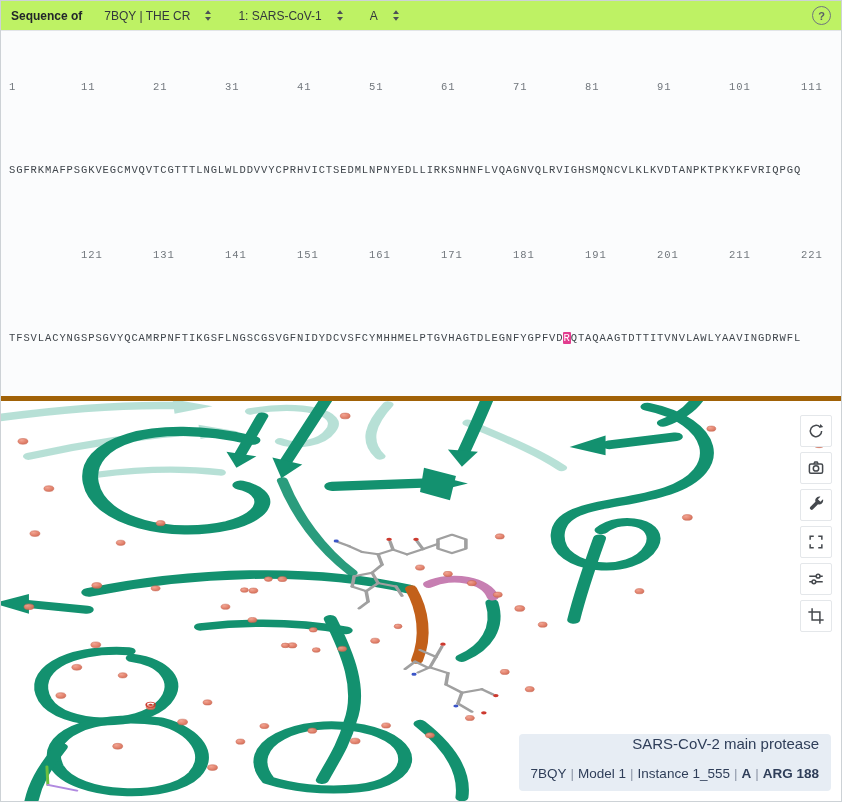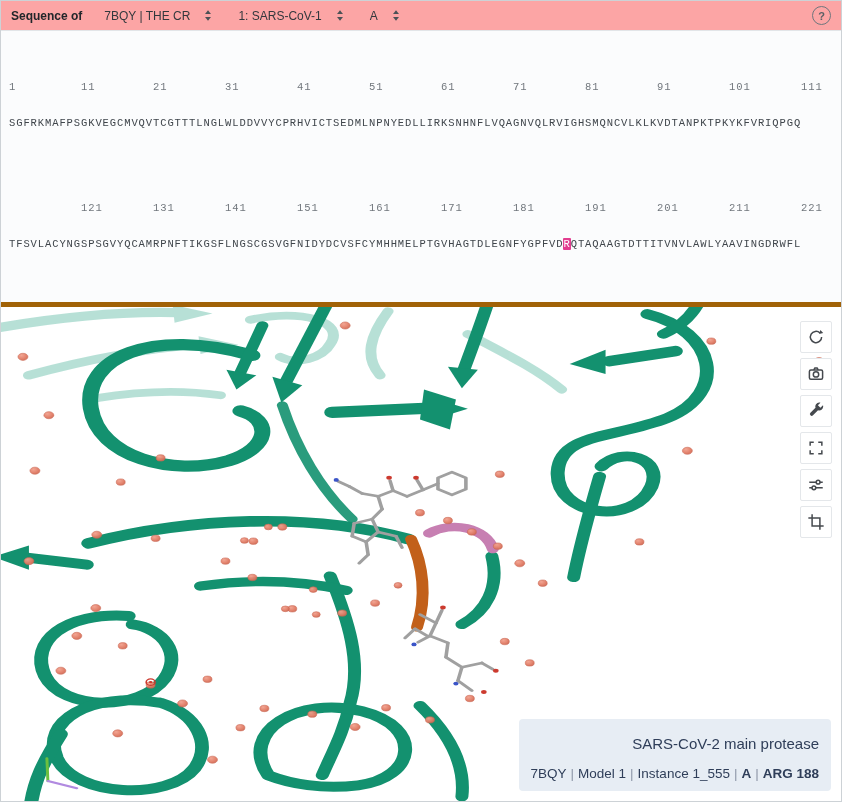--- a/index.html
+++ b/index.html
@@ -4,42 +4,42 @@
 <style>
   * { box-sizing: border-box; margin: 0; padding: 0; }
   body { background:#ffffff; font-family:"Liberation Sans", sans-serif; }
   .app{
     width:842px; height:802px; position:relative; background:#fff;
     border:1px solid #cdd2d6; display:flex; flex-direction:column; overflow:hidden;
   }
   
   .topbar{
     height:30px; flex:0 0 30px; display:flex; align-items:center;
-    background:#fca5a5; border-bottom:1px solid #e2e5e8; padding:8px 10px;
+    background:#bef264; border-bottom:1px solid #e2e5e8; padding:8px 10px;
   }
   .tb-label{ font-size:12px; font-weight:bold; color:#22262a; margin-right:22px;}
   .tb-select{ display:flex; align-items:center; gap:14px; margin-right:26px; cursor:pointer;
     font-size:12px; color:#33383d; }
   .updown{ display:block; }
   .help-btn{
     margin-left:auto; width:19px; height:19px; border-radius:50%;
     border:1.5px solid #6f767d; background:transparent; color:#5a6066;
     font-size:11px; font-weight:bold; line-height:16px; text-align:center; cursor:pointer;
     font-family:"Liberation Sans",sans-serif;
   }
   
   .seq-panel{
     flex:0 0 auto; background:#fbfcfd; border-bottom:5px solid #a16207;
     padding:3px 8px 4px; font-family:"Liberation Mono","DejaVu Sans Mono",monospace;
     font-size:10.5px; letter-spacing:0.9px; white-space:pre; overflow:hidden;
   }
   .seq-row{ margin-bottom:2px; }
   .seq-row:last-child{ margin-bottom:0; }
   .seq-nums{ color:#70767c; line-height:11px; height:11px; }
-  .seq-line{ color:#3f454b; line-height:12px; height:12px; cursor:pointer; }
+  .seq-line{ color:#3f454b; line-height:12px; height:12px; cursor:pointer;margin-top:47px; }
   .seq-hl{ background:#e23d8f; color:#ffffff; border-radius:1px; }
   .seq-dim{ color:#a6abb0; }
   
   .viewport{ flex:1 1 auto; position:relative; background:#ffffff; overflow:hidden; }
   .scene{ position:absolute; inset:0; width:100%; height:100%; display:block; }
   .ribbon path{ stroke:#13916F; fill:none; stroke-linecap:round; }
   .ribbon polygon{ fill:#13916F; stroke:none; }
   .ribbon-bg path{ stroke:#2ea78a; fill:none; stroke-linecap:round; }
   .ribbon-bg polygon{ fill:#2ea78a; }
   .ribbon-bg{ opacity:.34; }
@@ -49,21 +49,21 @@
   
   .vp-toolbar{ position:absolute; top:14px; right:9px; display:flex; flex-direction:column; gap:5px; }
   .vp-btn{
     width:32px; height:32px; background:#ffffff; border:1px solid #e4e7ea; border-radius:2px;
     display:flex; align-items:center; justify-content:center; cursor:pointer; padding:0;
   }
   .vp-btn svg{ display:block; }
   
   .info-box{
     position:absolute; right:10px; bottom:10px; background:#e7edf4;
-    border-radius:4px; padding:15px 12px 8px; text-align:right; color:#2f3e59;
+    border-radius:4px; padding:0 12px 8px; text-align:right; color:#2f3e59;
     min-width:250px;
   }
   .info-title{ font-size:15px; line-height:19px; }
   .info-line{ font-size:13.5px; line-height:18px; margin-top:12px; }
   .info-line .sep{ color:#8d96a8; padding:0 4px; }
   .info-line .bold{ font-weight:bold; }
 </style>
 </head>
 <body>
 

